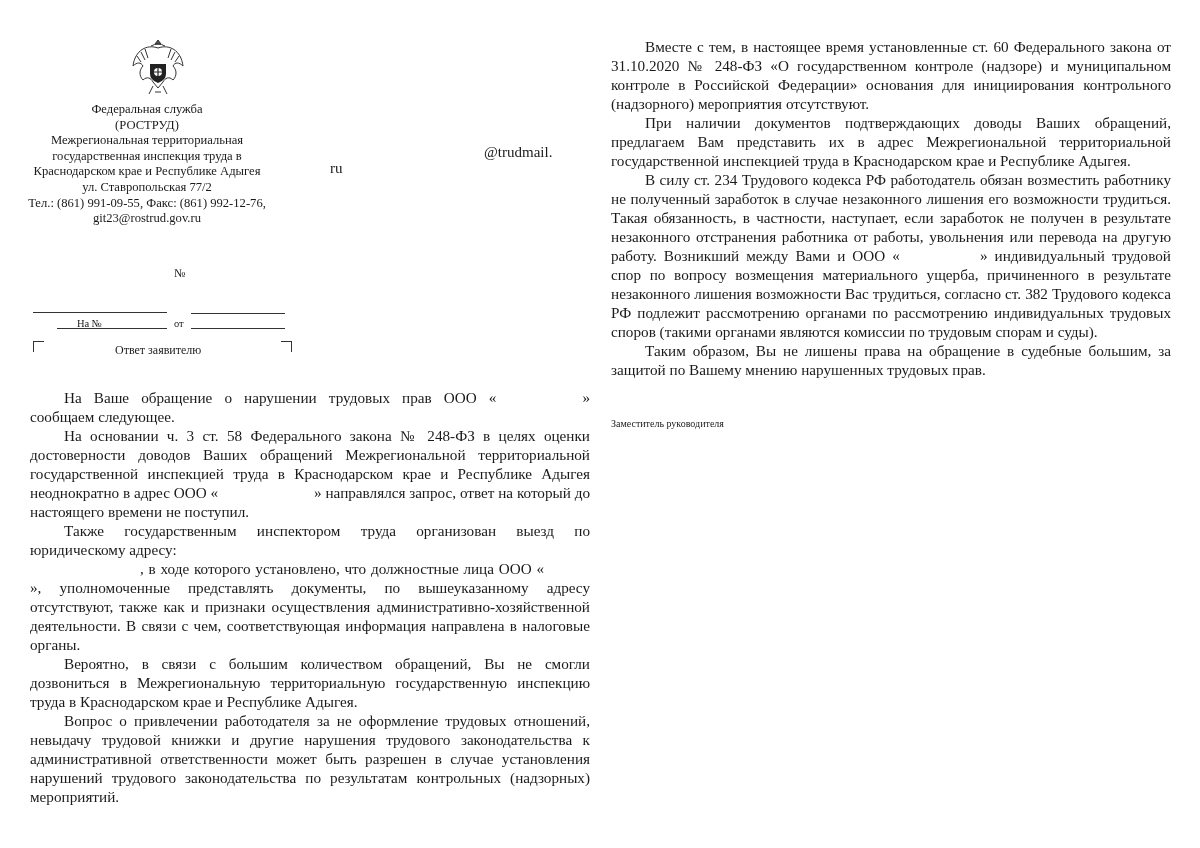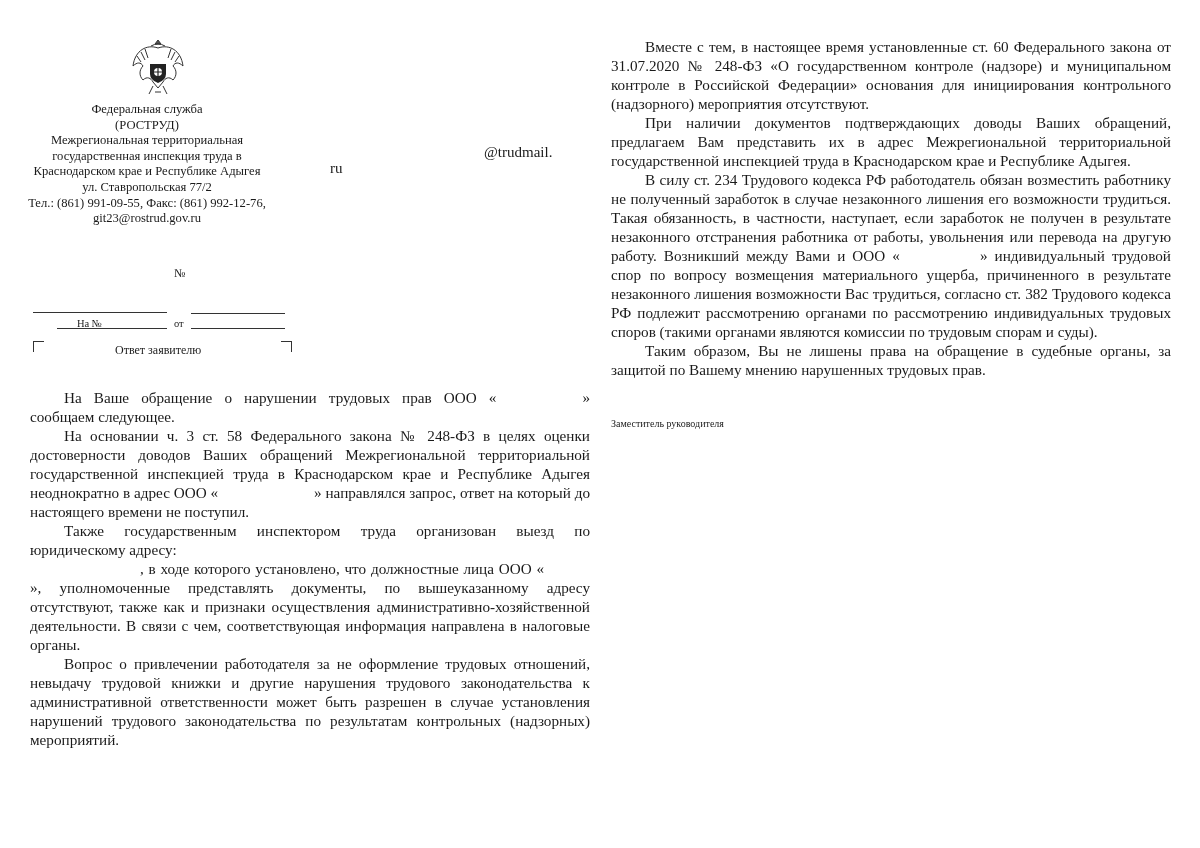--- a/index.html
+++ b/index.html
@@ -78,25 +78,26 @@
 <div class="abs col left-col">
   <p class="ind">
     <span>На Ваше обращение о нарушении трудовых прав ООО «</span><span class="gap-s" style="width:86px;"></span><span>» сообщаем следующее.</span>
   </p>
   <p class="ind">
     <span>На основании ч. 3 ст. 58 Федерального закона № 248-ФЗ в целях оценки достоверности доводов Ваших обращений Межрегиональной территориальной государственной инспекцией труда в Краснодарском крае и Республике Адыгея неоднократно в адрес ООО «</span><span class="gap-s" style="width:96px;"></span><span>» направлялся запрос, ответ на который до настоящего времени не поступил.</span>
   </p>
   <p class="ind">
     <span>Также государственным инспектором труда организован выезд по юридическому адресу:</span><br><span class="gap-s" style="width:110px;"></span><span>, в ходе которого установлено, что должностные лица ООО «</span><span class="gap-s" style="width:46px;"></span><span>», уполномоченные представлять документы, по вышеуказанному адресу отсутствуют, также как и признаки осуществления административно-хозяйственной деятельности. В связи с чем, соответствующая информация направлена в налоговые органы.</span>
   </p>
+  <p class="ind">Вероятно, в связи с большим количеством обращений, Вы не смогли дозвониться в Межрегиональную территориальную государственную инспекцию труда в Краснодарском крае и Республике Адыгея.</p>
   <p class="ind">Вопрос о привлечении работодателя за не оформление трудовых отношений, невыдачу трудовой книжки и другие нарушения трудового законодательства к административной ответственности может быть разрешен в случае установления нарушений трудового законодательства по результатам контрольных (надзорных) мероприятий.</p>
 </div>
 
 <div class="abs col right-col">
-  <p class="ind">Вместе с тем, в настоящее время установленные ст. 60 Федерального закона от 31.07.2020 № 248-ФЗ «О государственном контроле (надзоре) и муниципальном контроле в Российской Федерации» основания для инициирования контрольного (надзорного) мероприятия отсутствуют.</p>
+  <p class="ind">Вместе с тем, в настоящее время установленные ст. 60 Федерального закона от 31.10.2020 № 248-ФЗ «О государственном контроле (надзоре) и муниципальном контроле в Российской Федерации» основания для инициирования контрольного (надзорного) мероприятия отсутствуют.</p>
   <p class="ind">При наличии документов подтверждающих доводы Ваших обращений, предлагаем Вам представить их в адрес Межрегиональной территориальной государственной инспекцией труда в Краснодарском крае и Республике Адыгея.</p>
   <p class="ind">
     <span>В силу ст. 234 Трудового кодекса РФ работодатель обязан возместить работнику не полученный заработок в случае незаконного лишения его возможности трудиться. Такая обязанность, в частности, наступает, если заработок не получен в результате незаконного отстранения работника от работы, увольнения или перевода на другую работу. Возникший между Вами и ООО «</span><span class="gap-s" style="width:80px;"></span><span>» индивидуальный трудовой спор по вопросу возмещения материального ущерба, причиненного в результате незаконного лишения возможности Вас трудиться, согласно ст. 382 Трудового кодекса РФ подлежит рассмотрению органами по рассмотрению индивидуальных трудовых споров (такими органами являются комиссии по трудовым спорам и суды).</span>
   </p>
-  <p class="ind">Таким образом, Вы не лишены права на обращение в судебные органы, за защитой по Вашему мнению нарушенных трудовых прав.</p>
+  <p class="ind">Таким образом, Вы не лишены права на обращение в судебные большим, за защитой по Вашему мнению нарушенных трудовых прав.</p>
 </div>
 
 <div class="abs signature">Заместитель руководителя</div>
 
 </body></html>

